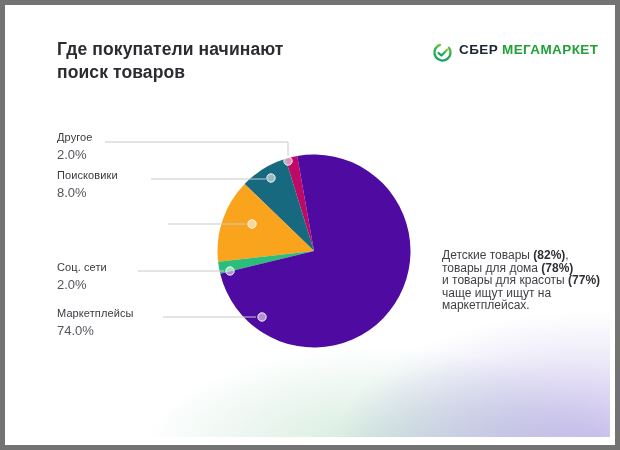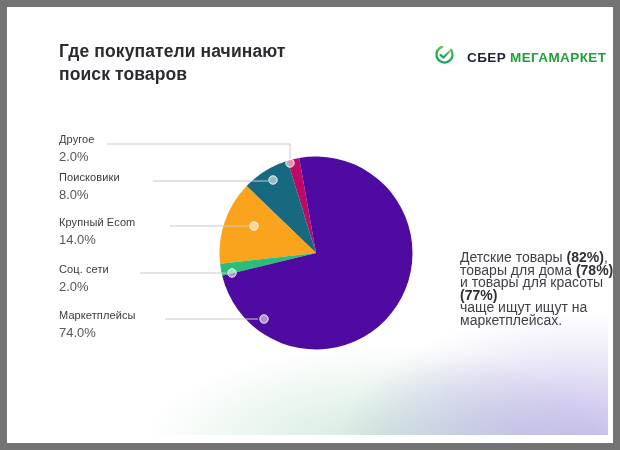--- a/index.html
+++ b/index.html
@@ -1,34 +1,34 @@
 <!DOCTYPE html>
 <html><head>
 <meta charset="utf-8">
 <style>
   html,body{margin:0;padding:0;background:#fff;}
   *{box-sizing:border-box;}
   body{font-family:"Liberation Sans", sans-serif;}
-  .canvas{position:relative;width:620px;height:450px;background:#ffffff;border:7px solid #737373;overflow:hidden;}
+  .canvas{position:relative;width:620px;height:450px;background:#ffffff;border:5px solid #737373;overflow:hidden;}
   .bg-gradient{position:absolute;left:4px;right:5px;top:0;bottom:8px;pointer-events:none;
     background:
       radial-gradient(42% 30% at 97% 101%, rgba(164,148,222,0.55), rgba(164,148,222,0) 100%),
       radial-gradient(40% 24% at 62% 103%, rgba(146,206,171,0.42), rgba(146,206,171,0) 100%),
       radial-gradient(30% 20% at 83% 101%, rgba(190,180,235,0.35), rgba(190,180,235,0) 100%);}
   .page-title{position:absolute;left:52px;top:33px;width:240px;font-size:17.5px;line-height:23px;
     font-weight:bold;color:#2b2b31;letter-spacing:0.1px;}
-  .brand{position:absolute;left:427px;top:37px;display:flex;align-items:flex-end;gap:12px;}
+  .brand{position:absolute;left:427px;top:37px;display:flex;align-items:flex-start;gap:6px;}
   .brand-text{font-size:13.5px;font-weight:bold;letter-spacing:0.4px;white-space:nowrap;}
   .brand-sber{color:#1c2434;}
   .brand-mega{color:#21a038;margin-left:4px;}
   .chart-svg{position:absolute;left:0;top:0;}
   .pie-label{position:absolute;left:52px;}
   .slice-label{font-size:11px;font-weight:500;color:#3a3a40;letter-spacing:0.1px;}
   .slice-percent{font-size:13px;color:#55555e;margin-top:4px;}
-  .insight{position:absolute;left:437px;top:244px;width:160px;font-size:14px;line-height:12.5px;color:#3f3f46;margin-left:16px;}
+  .insight{position:absolute;left:437px;top:244px;width:160px;font-size:12px;line-height:12.5px;color:#3f3f46;}
   .insight b{color:#2e2e34;}
   .insight .spacer{height:7px;}
   .footer-caption{position:absolute;left:0;right:0;top:390px;text-align:center;
     font-size:11.5px;color:#4f3f9b;letter-spacing:0.1px;}
 </style>
 </head>
 <body>
 
 <div class="canvas">
 
@@ -76,24 +76,20 @@
   </svg>
 
   <div class="pie-label" style="top:126px">
     <div class="slice-label">Другое</div>
     <div class="slice-percent">2.0%</div>
   </div>
   <div class="pie-label" style="top:164px">
     <div class="slice-label">Поисковики</div>
     <div class="slice-percent">8.0%</div>
   </div>
-  <div class="pie-label" style="top:209px">
-    <div class="slice-label">Крупный Ecom</div>
-    <div class="slice-percent">14.0%</div>
-  </div>
   <div class="pie-label" style="top:256px">
     <div class="slice-label">Соц. сети</div>
     <div class="slice-percent">2.0%</div>
   </div>
   <div class="pie-label" style="top:302px">
     <div class="slice-label">Маркетплейсы</div>
     <div class="slice-percent">74.0%</div>
   </div>
 
   <div class="insight">

